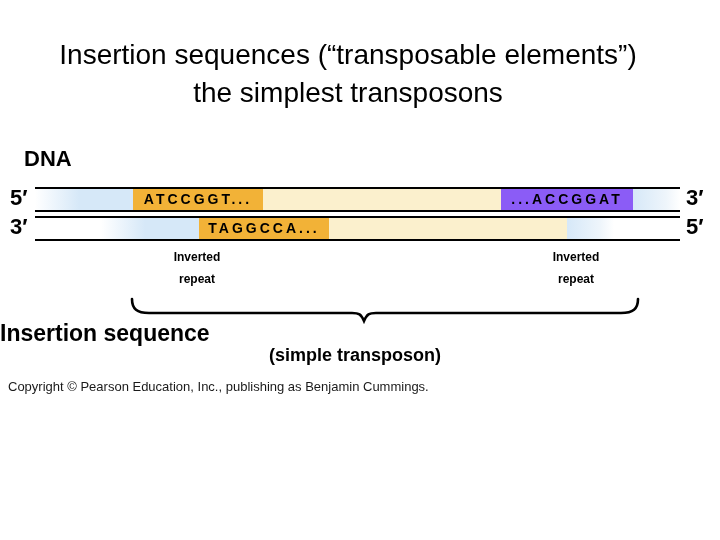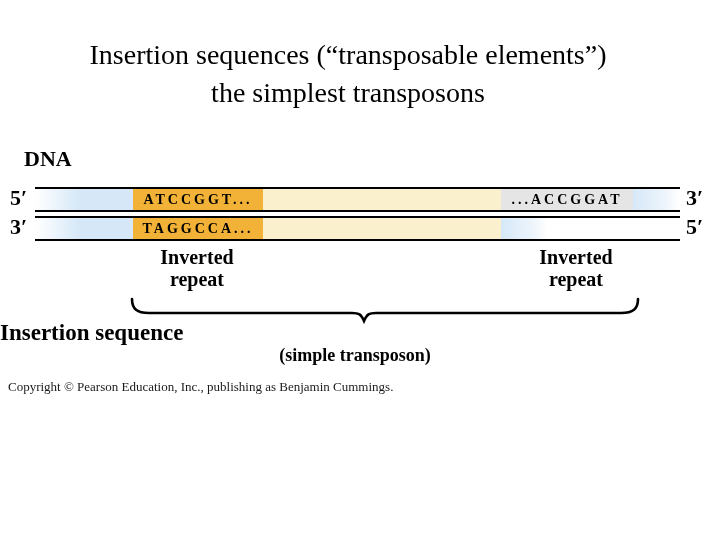--- a/index.html
+++ b/index.html
@@ -1,45 +1,45 @@
 <!DOCTYPE html>
 <html><head>
 <meta charset="utf-8">
 <style>
   html,body{margin:0;padding:0;background:#fff;}
   .slide{
     position:relative;width:720px;height:484px;background:#ffffff;
-    font-family:Liberation Serif, serif;color:#000;overflow:hidden;
+    font-family:Liberation Sans, sans-serif;color:#000;overflow:hidden;
   }
   
   .title{position:absolute;top:36px;left:0;right:24px;text-align:center;
     font-size:28px;line-height:38px;font-weight:400;color:#000;}
   
   .dna-label{position:absolute;left:24px;top:146px;font-size:22px;font-weight:bold;}
   
   .strand{position:absolute;left:35px;width:645px;height:21px;
-    border-top:2px solid #000;border-bottom:2px solid #000;display:flex;}
+    border-top:2px solid #000;border-bottom:2px solid #000;display:flex;justify-content:center;}
   .strand.top{top:187px;}
   .strand.bottom{top:216px;}
   .seg{height:21px;}
   .seg-blue-l{width:98px;background:linear-gradient(to right,#ffffff,#d6e8f8 45%,#d6e8f8);}
   .seg-blue-r{width:47px;background:linear-gradient(to right,#d6e8f8,#eef5fb 70%,#ffffff);}
   .seg-orange-l{width:130px;background:#f2b237;}
-  .seg-orange-r{width:132px;background:#e5e5e5;}
+  .seg-orange-r{width:132px;background:#8b5cf6;}
   .seg-cream{width:238px;background:#fbf0cd;}
   .seq{display:block;font-size:14px;font-weight:bold;letter-spacing:3px;
     line-height:21px;text-align:center;white-space:nowrap;}
   
   .end-label{position:absolute;font-size:22px;font-weight:bold;line-height:25px;}
   .end-tl{left:10px;top:185px;}
   .end-bl{left:10px;top:214px;}
   .end-tr{left:686px;top:185px;}
   .end-br{left:686px;top:214px;}
   
-  .region-label{position:absolute;top:246px;font-size:20px;font-weight:bold;
+  .region-label{position:absolute;top:246px;font-size:12px;font-weight:bold;
     line-height:22px;text-align:center;}
   .region-left{left:133px;width:128px;}
   .region-center{left:250px;width:216px;}
   .region-right{left:512px;width:128px;}
   
   .brace{position:absolute;left:130px;top:296px;width:510px;height:30px;}
   
   .caption1{position:absolute;top:320px;left:0;right:26px;
     font-size:23px;font-weight:bold;}
   .caption2{position:absolute;top:345px;left:0;right:10px;text-align:center;

